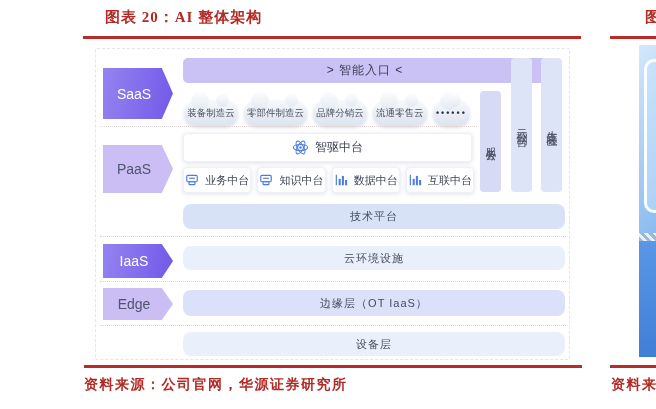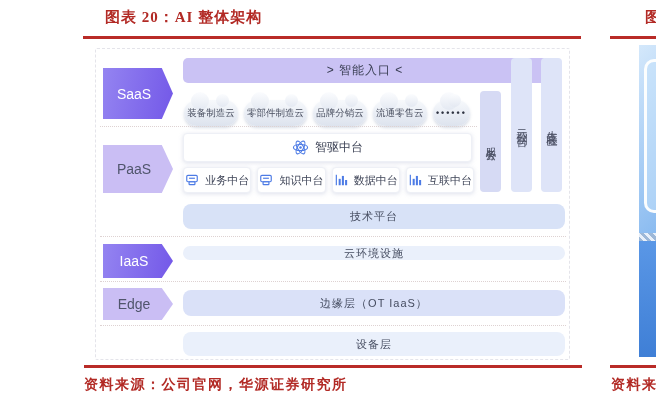--- a/index.html
+++ b/index.html
@@ -181,21 +181,21 @@
     <span>云控制台</span>
   </div>
   <div class="vbar peri" style="left:541px;top:58px;height:134px;">
     <span>生态社区</span>
   </div>
 
   <div class="hbar blue" style="top:204px;height:25px;">
     <span>技术平台</span>
   </div>
   <div class="sep" style="left:100px;top:236px;width:466px;"></div>
-  <div class="hbar pale" style="top:246px;height:14px;">
+  <div class="hbar pale" style="top:246px;height:24px;">
     <span>云环境设施</span>
   </div>
   <div class="sep" style="left:100px;top:281px;width:466px;"></div>
   <div class="hbar blue" style="top:290px;height:26px;background:#DAE1F8;">
     <span>边缘层（OT IaaS）</span>
   </div>
   <div class="sep" style="left:100px;top:325px;width:466px;"></div>
   <div class="hbar pale" style="top:332px;height:24px;">
     <span>设备层</span>
   </div>

